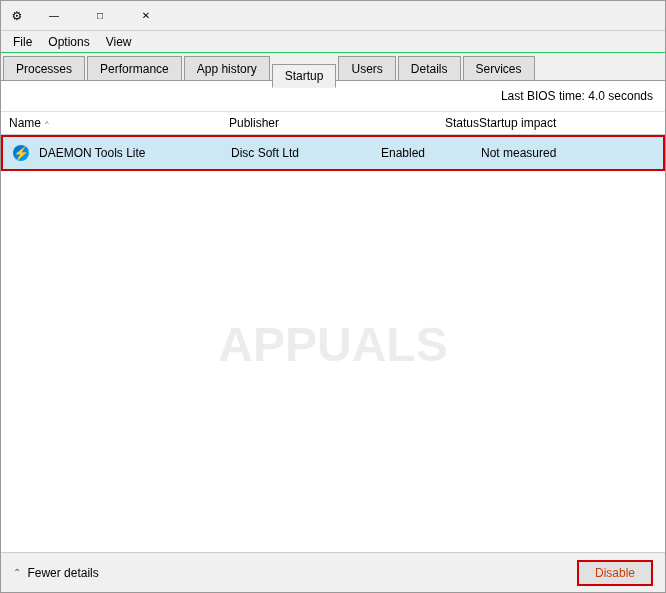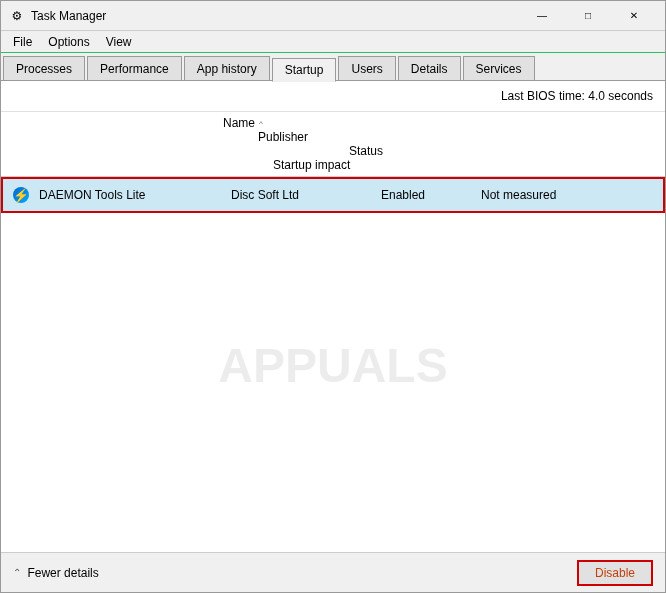--- a/index.html
+++ b/index.html
@@ -108,21 +108,21 @@
       display: flex;
       align-items: center;
       color: #000;
     }
 
     .tab.active {
       background: #f0f0f0;
       border-bottom: 1px solid #f0f0f0;
       z-index: 1;
       position: relative;
-      top: 2px;
+      top: 8px;
     }
 
     .content-area {
       flex: 1;
       background: #fff;
       display: flex;
       flex-direction: column;
       overflow: hidden;
     }
 
@@ -133,21 +133,20 @@
       color: #000;
       border-bottom: 1px solid #e0e0e0;
     }
 
     .column-headers {
       display: flex;
       align-items: center;
       padding: 4px 8px;
       border-bottom: 1px solid #ccc;
       background: #fff;
-      flex-direction: column;
     }
 
     .col-header {
       font-size: 12px;
       color: #000;
       cursor: pointer;
       user-select: none;
       display: flex;
       align-items: center;
       gap: 4px;
@@ -299,21 +298,20 @@
   </style>
 </head>
 <body>
 
 <div class="window">
 
   <div class="title-bar">
     <div class="title-bar-icon">
       <span>⚙</span>
     </div>
-    <span class="title-bar-text">Task Manager</span>
     <div class="title-bar-buttons">
       <button class="title-bar-btn">—</button>
       <button class="title-bar-btn">□</button>
       <button class="title-bar-btn close">✕</button>
     </div>
   </div>
 
   <div class="menu-bar">
     <span class="menu-item">File</span>
     <span class="menu-item">Options</span>

